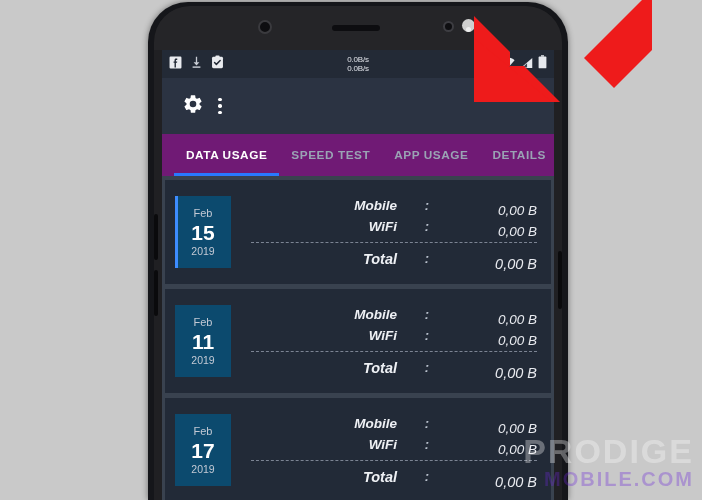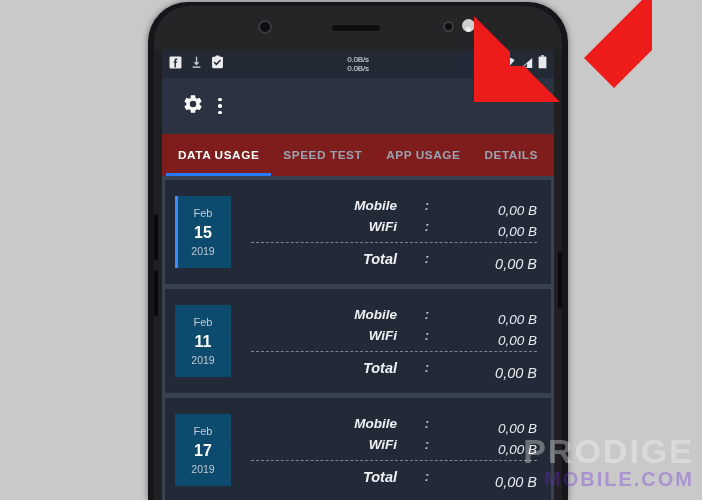--- a/index.html
+++ b/index.html
@@ -147,24 +147,24 @@
   #overflow-btn {
     width: 24px;
     display: flex; flex-direction: column;
     align-items: center; gap: 3px;
   }
   .dot { width: 3.5px; height: 3.5px; border-radius: 50%; background: #fff; display: block; }
 
   
   #tabs {
     height: 42px;
-    background: #7f1d1d;
+    background: #701a75;
     display: flex;
     align-items: stretch;
-    padding-left: 4px;
+    padding-left: 12px;
   }
   .tab {
     position: relative;
     display: flex;
     align-items: center;
     padding: 0 12px;
     font-size: 11.8px;
     font-weight: bold;
     letter-spacing: .55px;
     color: #9aa3b4;
@@ -207,21 +207,21 @@
     flex: none;
   }
   .datebox.accent::before {
     content: "";
     position: absolute;
     left: 0; top: 0; bottom: 0;
     width: 3px;
     background: #3d8cff;
   }
   .d-mon { font-size: 11px; color: #c3c9d4; line-height: 15px; }
-  .d-day { font-size: 16px; font-weight: bold; color: #ffffff; line-height: 23px; }
+  .d-day { font-size: 21px; font-weight: bold; color: #ffffff; line-height: 23px; }
   .d-yr  { font-size: 10.5px; color: #c3c9d4; line-height: 15px; }
 
   .rows { flex: 1; margin-left: 20px; }
   .row { display: flex; align-items: center; height: 21px; font-style: italic; }
   .r-label {
     flex: 1;
     text-align: right;
     padding-right: 24px;
     font-size: 13.5px;
     font-weight: bold;

